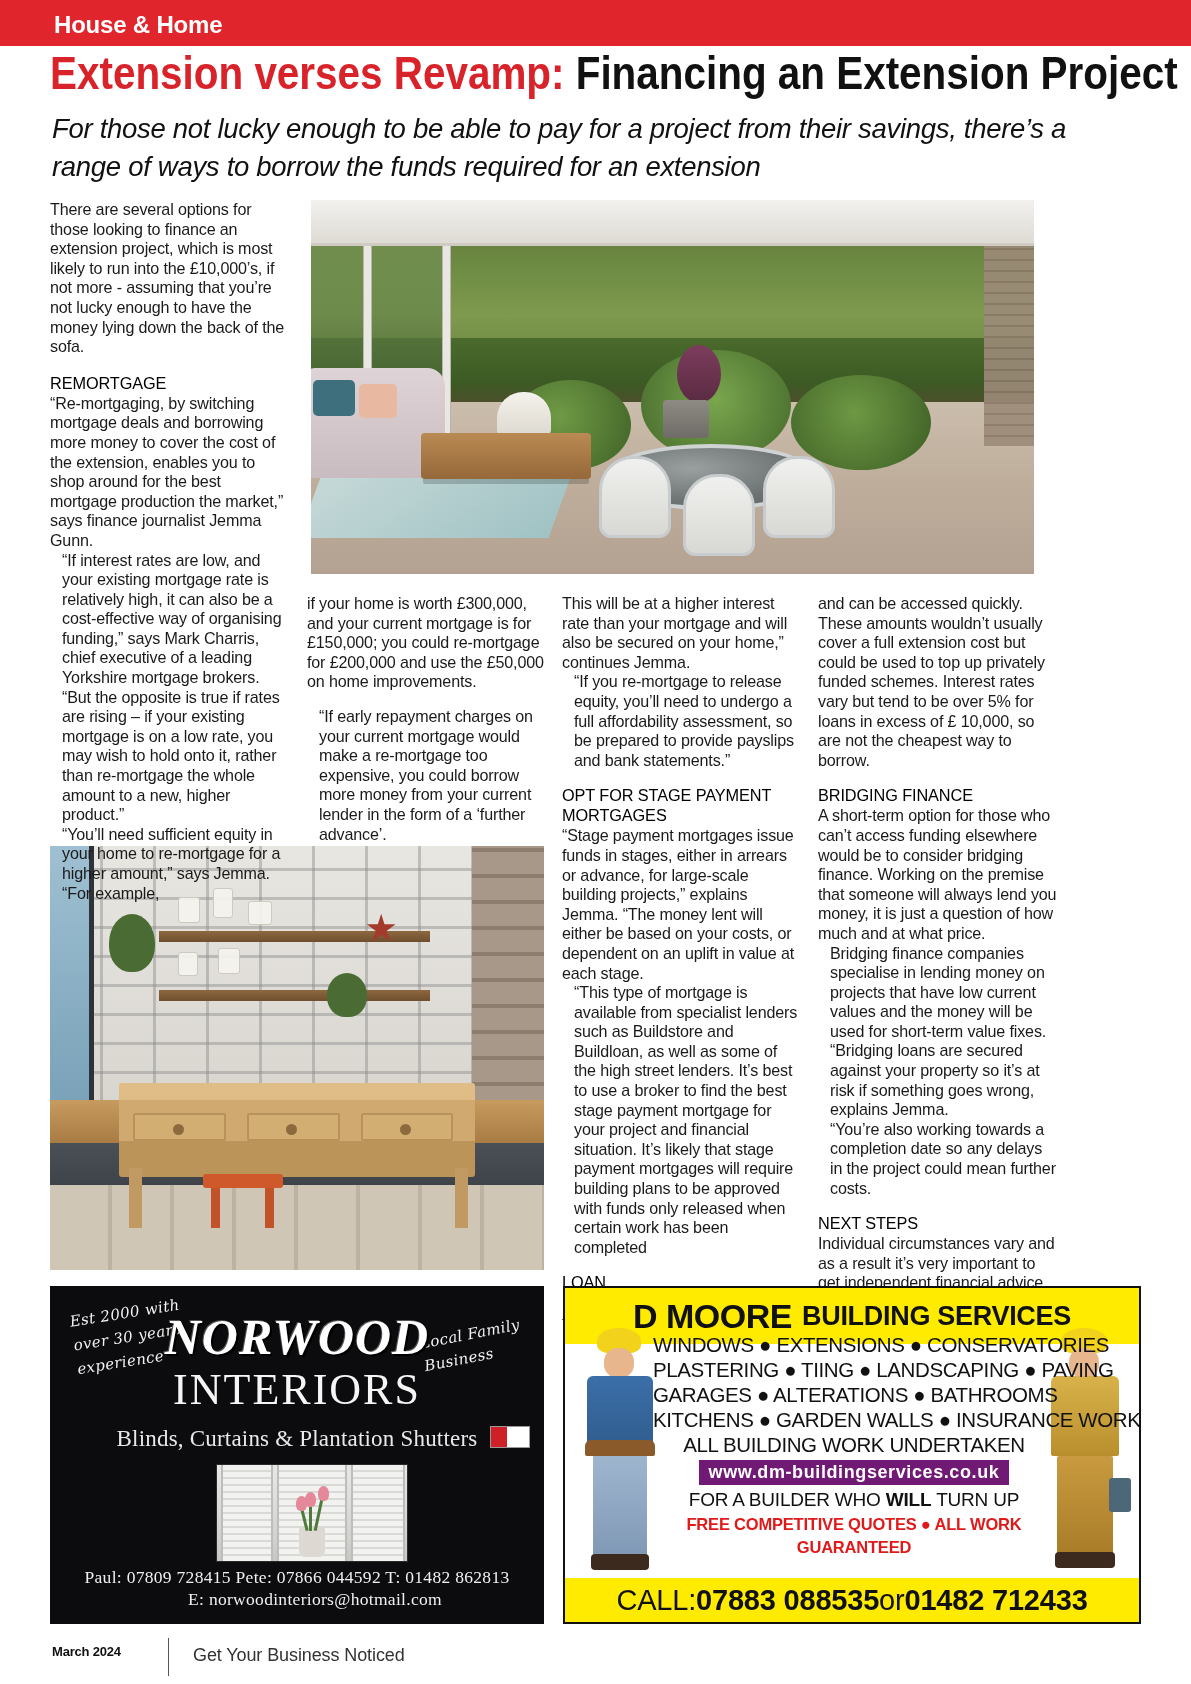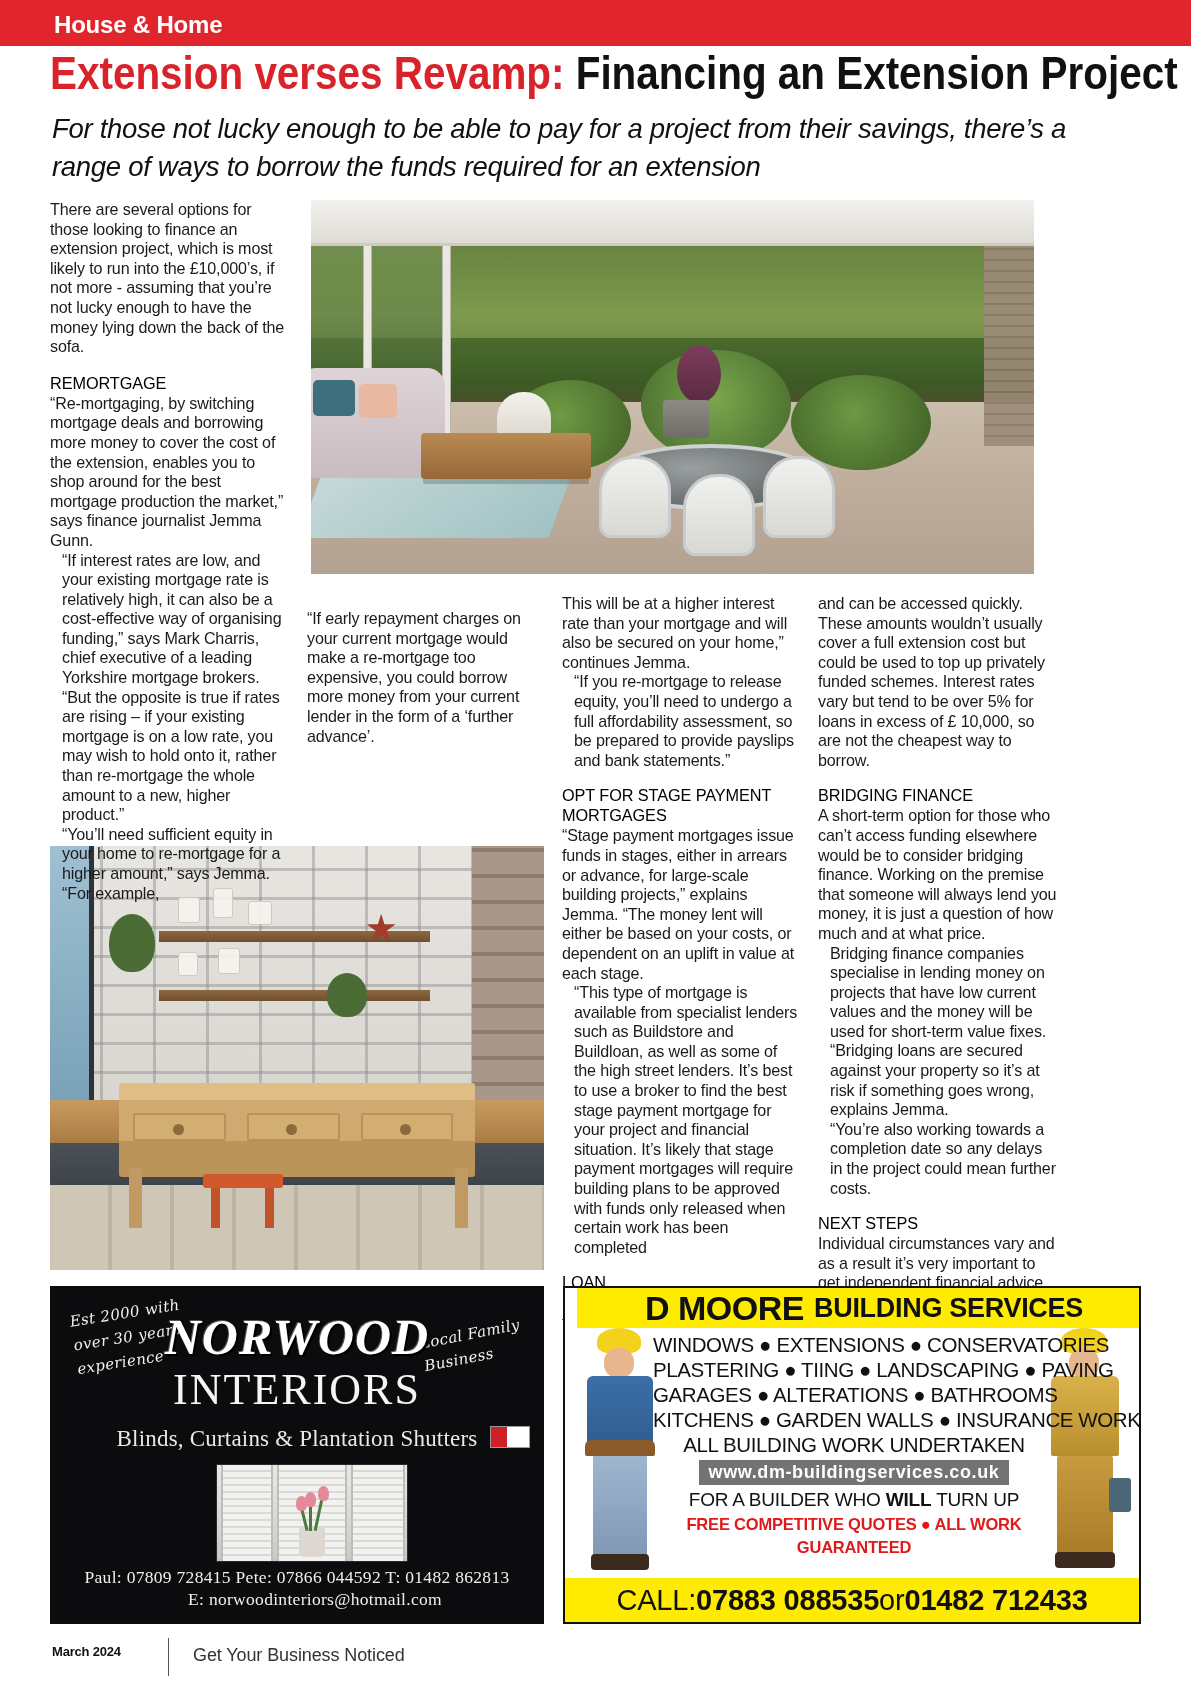--- a/index.html
+++ b/index.html
@@ -263,34 +263,34 @@
     letter-spacing: .3px;
     padding-left: 36px;
   }
 
   
   .dmoore-ad {
     position: absolute; left: 563px; top: 1286px; width: 578px; height: 338px;
     background: #ffffff; border: 2px solid #111; overflow: hidden;
   }
   .dm-headerbar {
-    position: absolute; left: 0; top: 0; width: 100%; height: 40px;
-    background: #ffeb00; display: flex; align-items: center; justify-content: center; margin-left: 12px;
+    position: absolute; left: 0; top: 0; width: 100%; height: 56px;
+    background: #ffeb00; display: flex; align-items: center; justify-content: center;
   }
   .dm-h1 { font-size: 34px; font-weight: bold; color: #111; letter-spacing: -0.5px; }
   .dm-h2 { font-size: 27px; font-weight: bold; color: #111; letter-spacing: -0.3px; margin-left: 10px; }
   .dm-lines {
     position: absolute; left: 88px; top: 44px; width: 402px; text-align: center;
   }
   .dm-line {
     font-size: 20.5px; font-weight: normal; color: #111; line-height: 25px;
     letter-spacing: -0.4px; white-space: nowrap;
   }
   .dm-web {
-    margin: 3px auto 0 auto; background: #737373; color: #fff; display: inline-block;
+    margin: 3px auto 0 auto; background: #701a75; color: #fff; display: inline-block;
     font-size: 18px; font-weight: bold; padding: 2px 10px; letter-spacing: .6px;
   }
   .dm-builder { font-size: 19px; color: #111; line-height: 26px; margin-top: 2px; letter-spacing: -0.2px; }
   .dm-builder b { font-weight: bold; }
   .dm-free { font-size: 16.5px; font-weight: bold; color: #e01a1a; line-height: 23px; letter-spacing: -0.2px; }
   .dm-callbar {
     position: absolute; left: 0; bottom: 0; width: 100%; height: 44px;
     background: #ffeb00; display: flex; align-items: center; justify-content: center;
   }
   .dm-call { font-size: 29px; color: #111; letter-spacing: -0.2px; }
@@ -393,20 +393,21 @@
   <div class="col" id="col1">
     <p>There are several options for those looking to finance an extension project, which is most likely to run into the £10,000’s, if not more - assuming that you’re not lucky enough to have the money lying down the back of the sofa.</p>
     <h3 class="first">REMORTGAGE</h3>
     <p>“Re-mortgaging, by switching mortgage deals and borrowing more money to cover the cost of the extension, enables you to shop around for the best mortgage production the market,” says finance journalist Jemma Gunn.</p>
     <p>“If interest rates are low, and your existing mortgage rate is relatively high, it can also be a cost-effective way of organising funding,” says Mark Charris, chief executive of a leading Yorkshire mortgage brokers.</p>
     <p>“But the opposite is true if rates are rising – if your existing mortgage is on a low rate, you may wish to hold onto it, rather than re-mortgage the whole amount to a new, higher product.”</p>
     <p>“You’ll need sufficient equity in your home to re-mortgage for a higher amount,” says Jemma. “For example,</p>
   </div>
 
   <div class="col" id="col2">
+    <p>if your home is worth £300,000, and your current mortgage is for £150,000; you could re-mortgage for £200,000 and use the £50,000 on home improvements.</p>
     <p class="gap">“If early repayment charges on your current mortgage would make a re-mortgage too expensive, you could borrow more money from your current lender in the form of a ‘further advance’.</p>
   </div>
 
   <div class="col" id="col3">
     <p>This will be at a higher interest rate than your mortgage and will also be secured on your home,” continues Jemma.</p>
     <p>“If you re-mortgage to release equity, you’ll need to undergo a full affordability assessment, so be prepared to provide payslips and bank statements.”</p>
     <h3>OPT FOR STAGE PAYMENT MORTGAGES</h3>
     <p>“Stage payment mortgages issue funds in stages, either in arrears or advance, for large-scale building projects,” explains Jemma. “The money lent will either be based on your costs, or dependent on an uplift in value at each stage.</p>
     <p>“This type of mortgage is available from specialist lenders such as Buildstore and Buildloan, as well as some of the high street lenders. It’s best to use a broker to find the best stage payment mortgage for your project and financial situation. It’s likely that stage payment mortgages will require building plans to be approved with funds only released when certain work has been completed</p>
     <h3>LOAN</h3>

